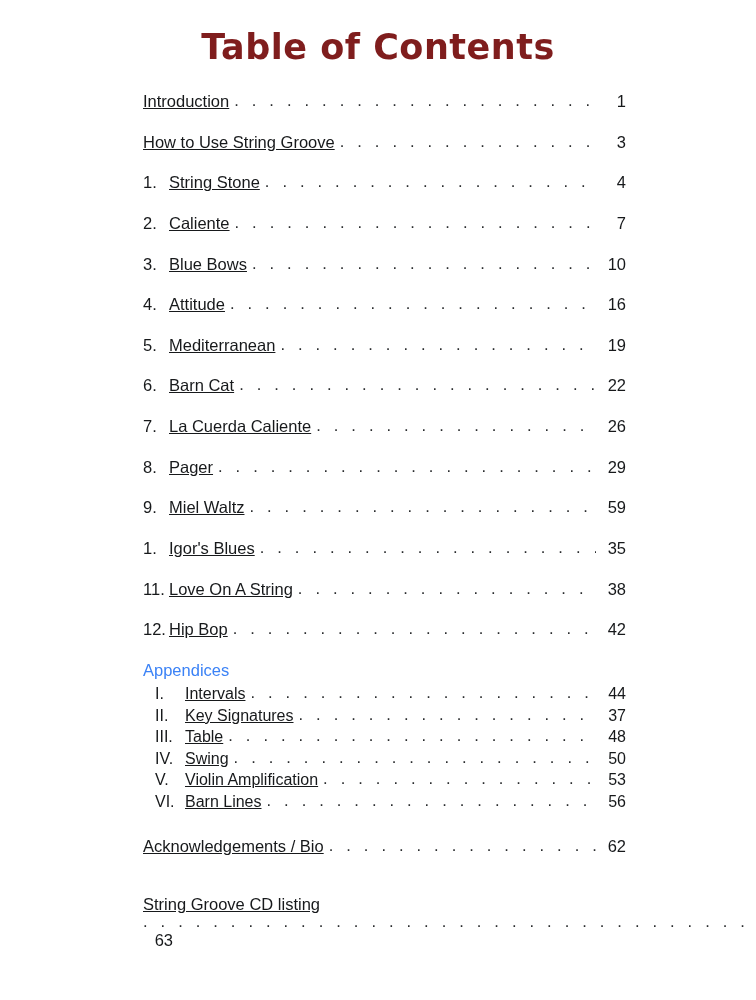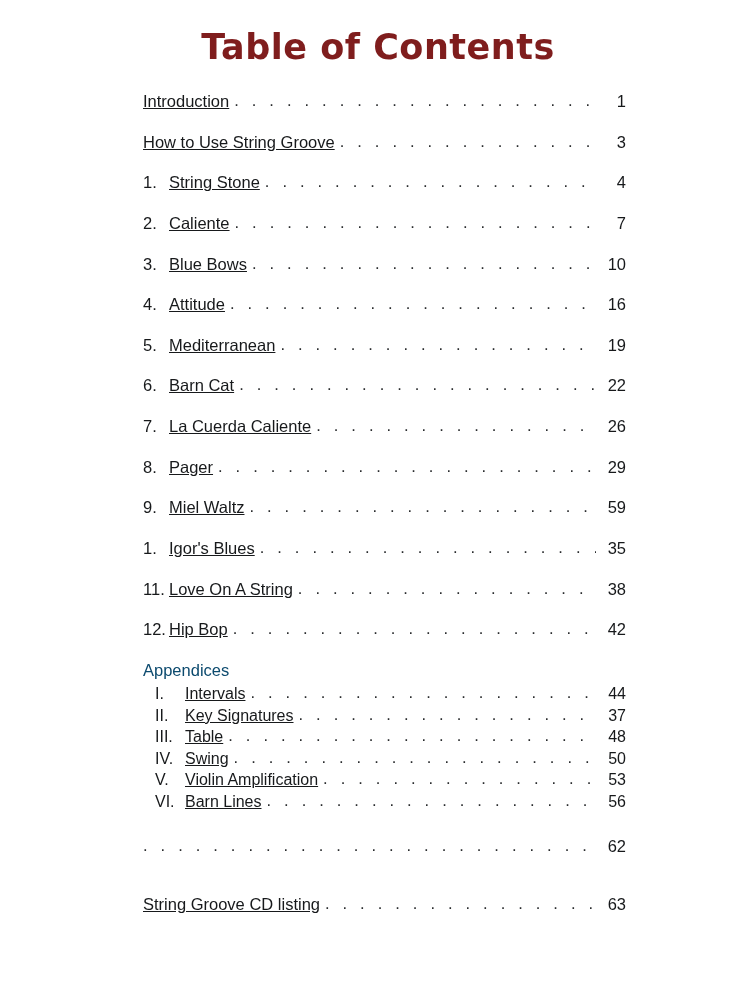--- a/index.html
+++ b/index.html
@@ -75,21 +75,21 @@
   .toc-row .pg {
     flex: 0 0 auto;
     width: 26px;
     text-align: right;
     padding-left: 4px;
   }
 
   
   .appendix-head {
     font-size: 16.5px;
-    color: #0c4a6e;
+    color: #3b82f6;
     margin-bottom: 4px;
     margin-top: 0;
   }
   .appendix-list {
     margin: 0;
     padding: 0;
     list-style: none;
   }
   .appendix-list .toc-row {
     margin-bottom: 3px;
@@ -98,20 +98,21 @@
   }
   .appendix-list .toc-row .num {
     width: 30px;
     flex: 0 0 30px;
   }
   .sep-gap-top {
     margin-top: 26px;
   }
   .sep-gap-top2 {
     margin-top: 40px;
+    flex-direction: column;
   }
 </style>
 </head>
 <body>
 
 <div class="page">
 
   <h1 class="page-title">Table of Contents</h1>
 
   <div class="toc">
@@ -247,20 +248,21 @@
       </div>
       <div class="toc-row">
         <span class="num">VI.</span>
         <span class="label">Barn Lines</span>
         <span class="dots">. . . . . . . . . . . . . . . . . . . . . . . . . . . . . . . . . . . . . . . . . . . . . . . . . . . . . . . . . . . . . . . . . . . . . . . . . . . . . . . . . .</span>
         <span class="pg">56</span>
       </div>
     </div>
 
     <div class="toc-row sep-gap-top">
+      <span class="label">Acknowledgements / Bio</span>
       <span class="dots">. . . . . . . . . . . . . . . . . . . . . . . . . . . . . . . . . . . . . . . . . . . . . . . . . . . . . . . . . . . . . . . . . . . . . . . . . . . . . . . . . .</span>
       <span class="pg">62</span>
     </div>
 
     <div class="toc-row sep-gap-top2">
       <span class="label">String Groove CD listing</span>
       <span class="dots">. . . . . . . . . . . . . . . . . . . . . . . . . . . . . . . . . . . . . . . . . . . . . . . . . . . . . . . . . . . . . . . . . . . . . . . . . . . . . . . . . .</span>
       <span class="pg">63</span>
     </div>
 

